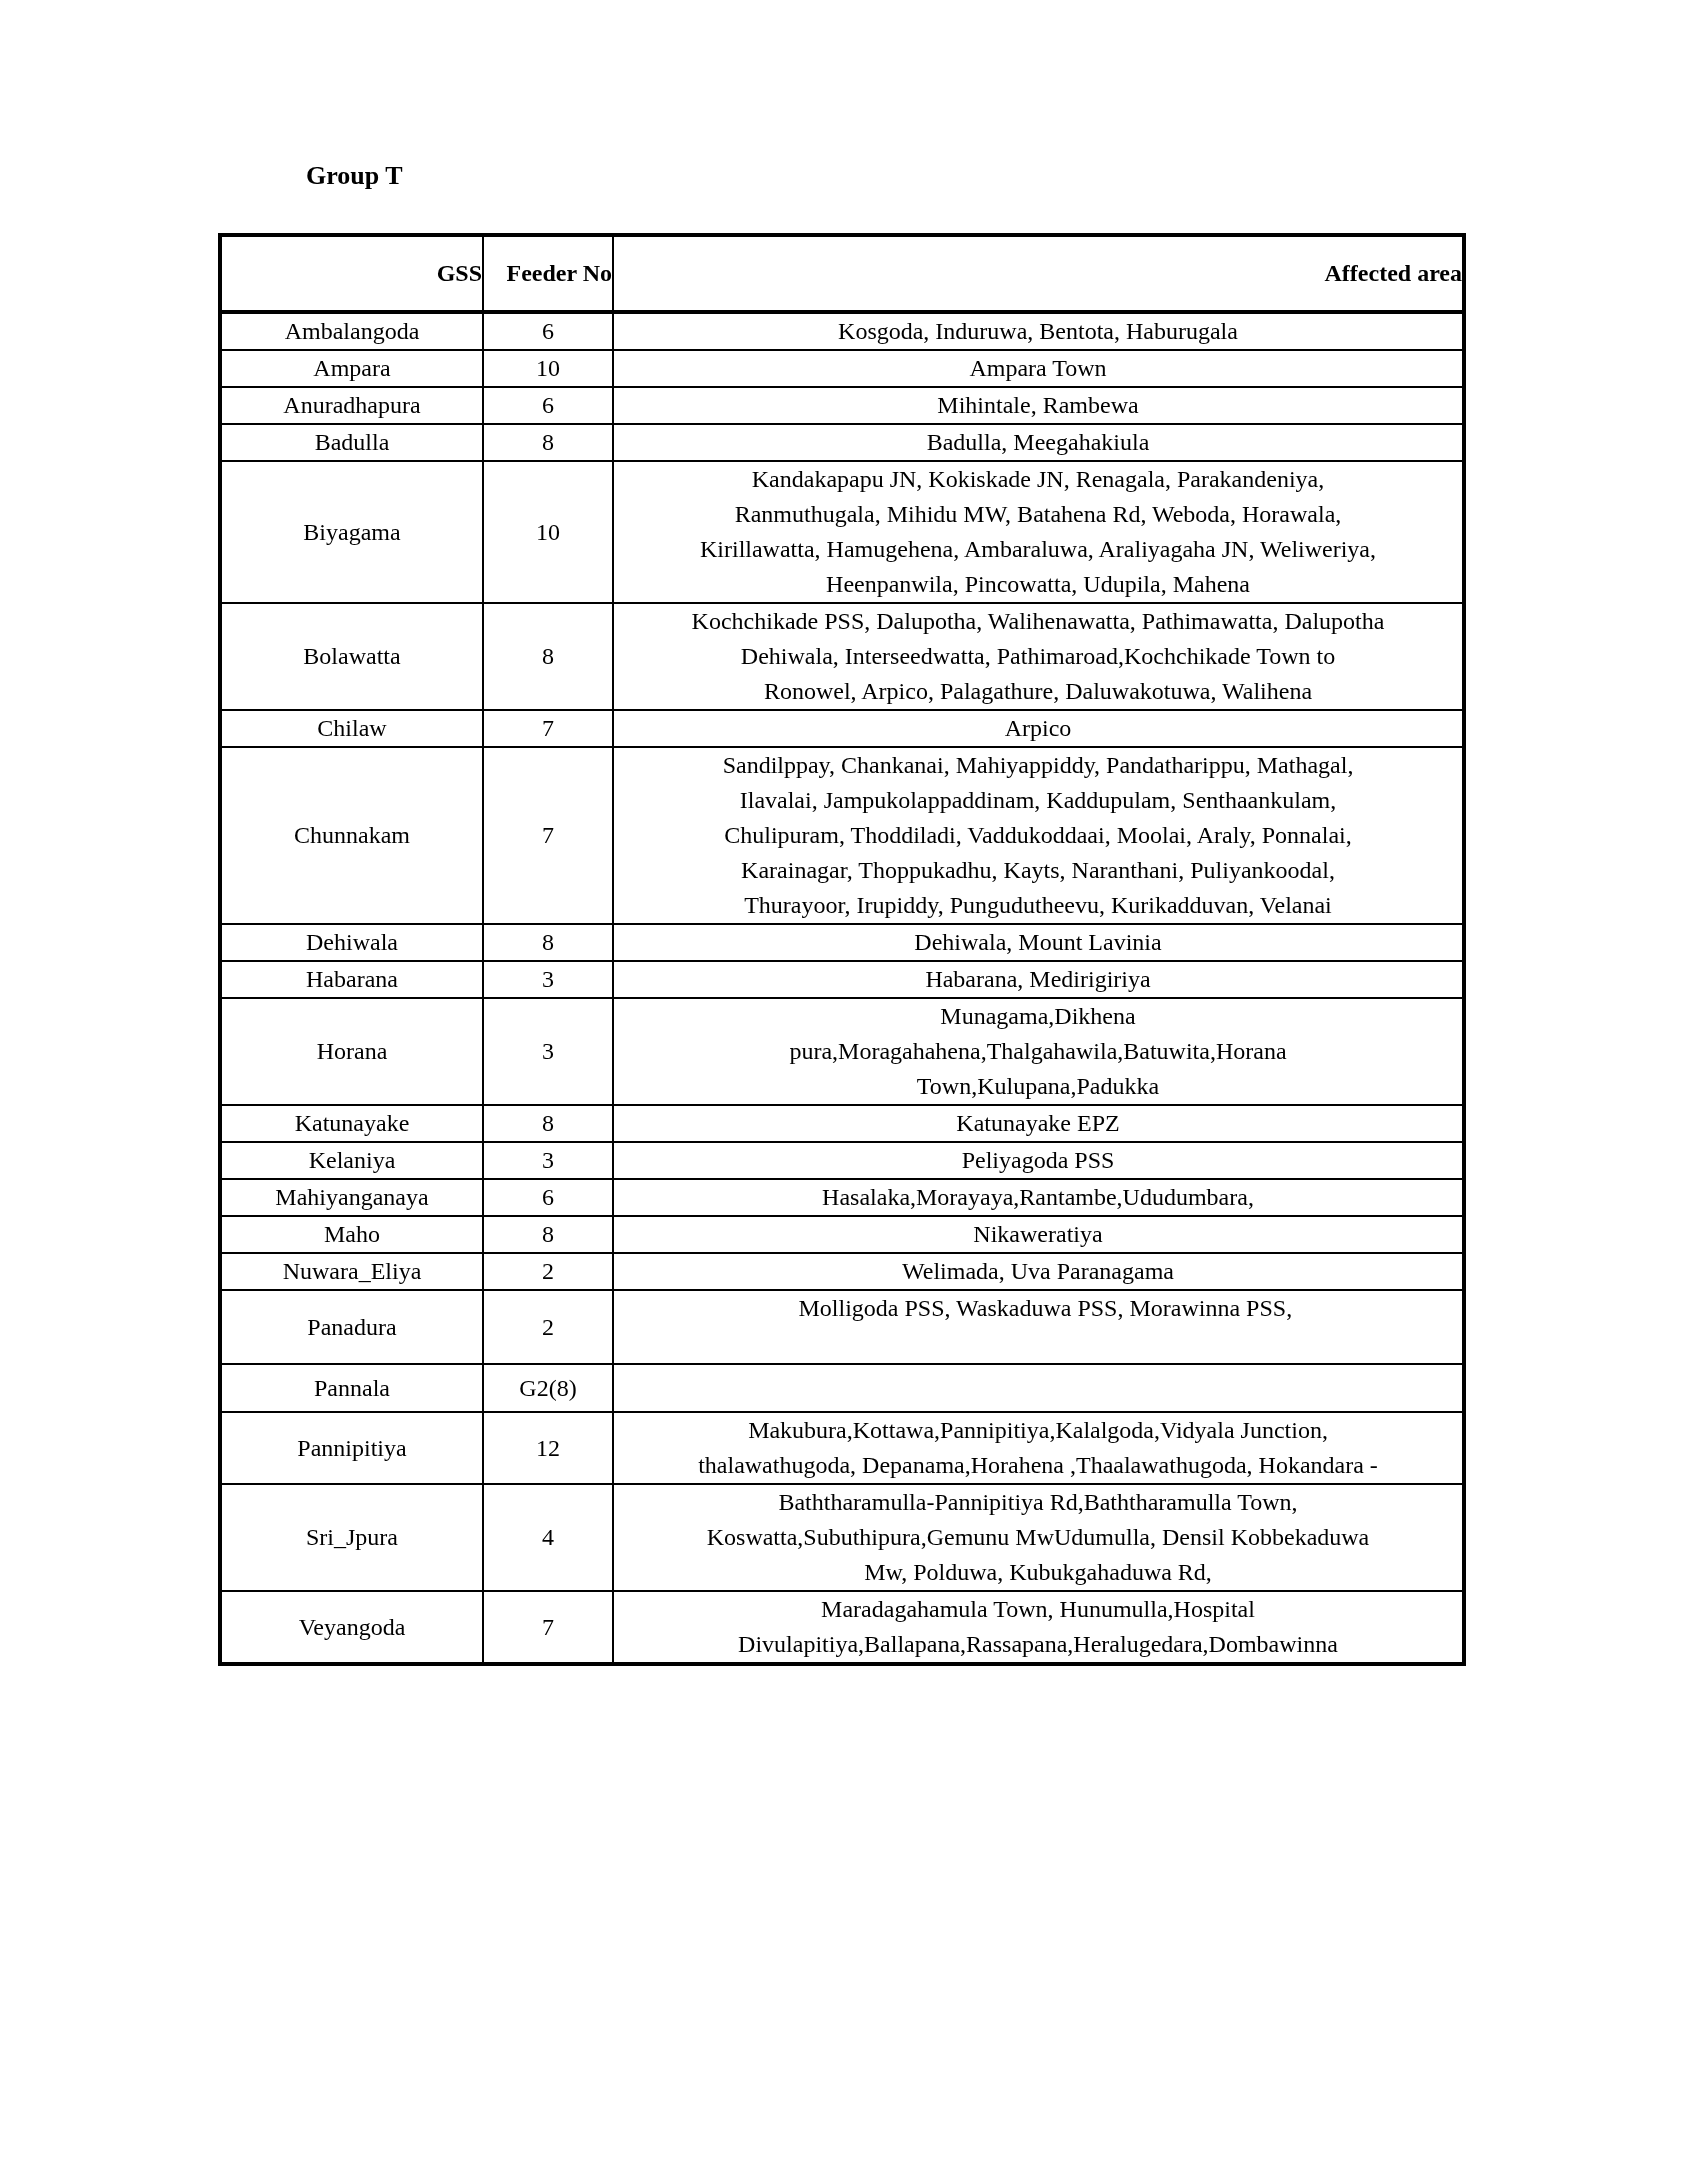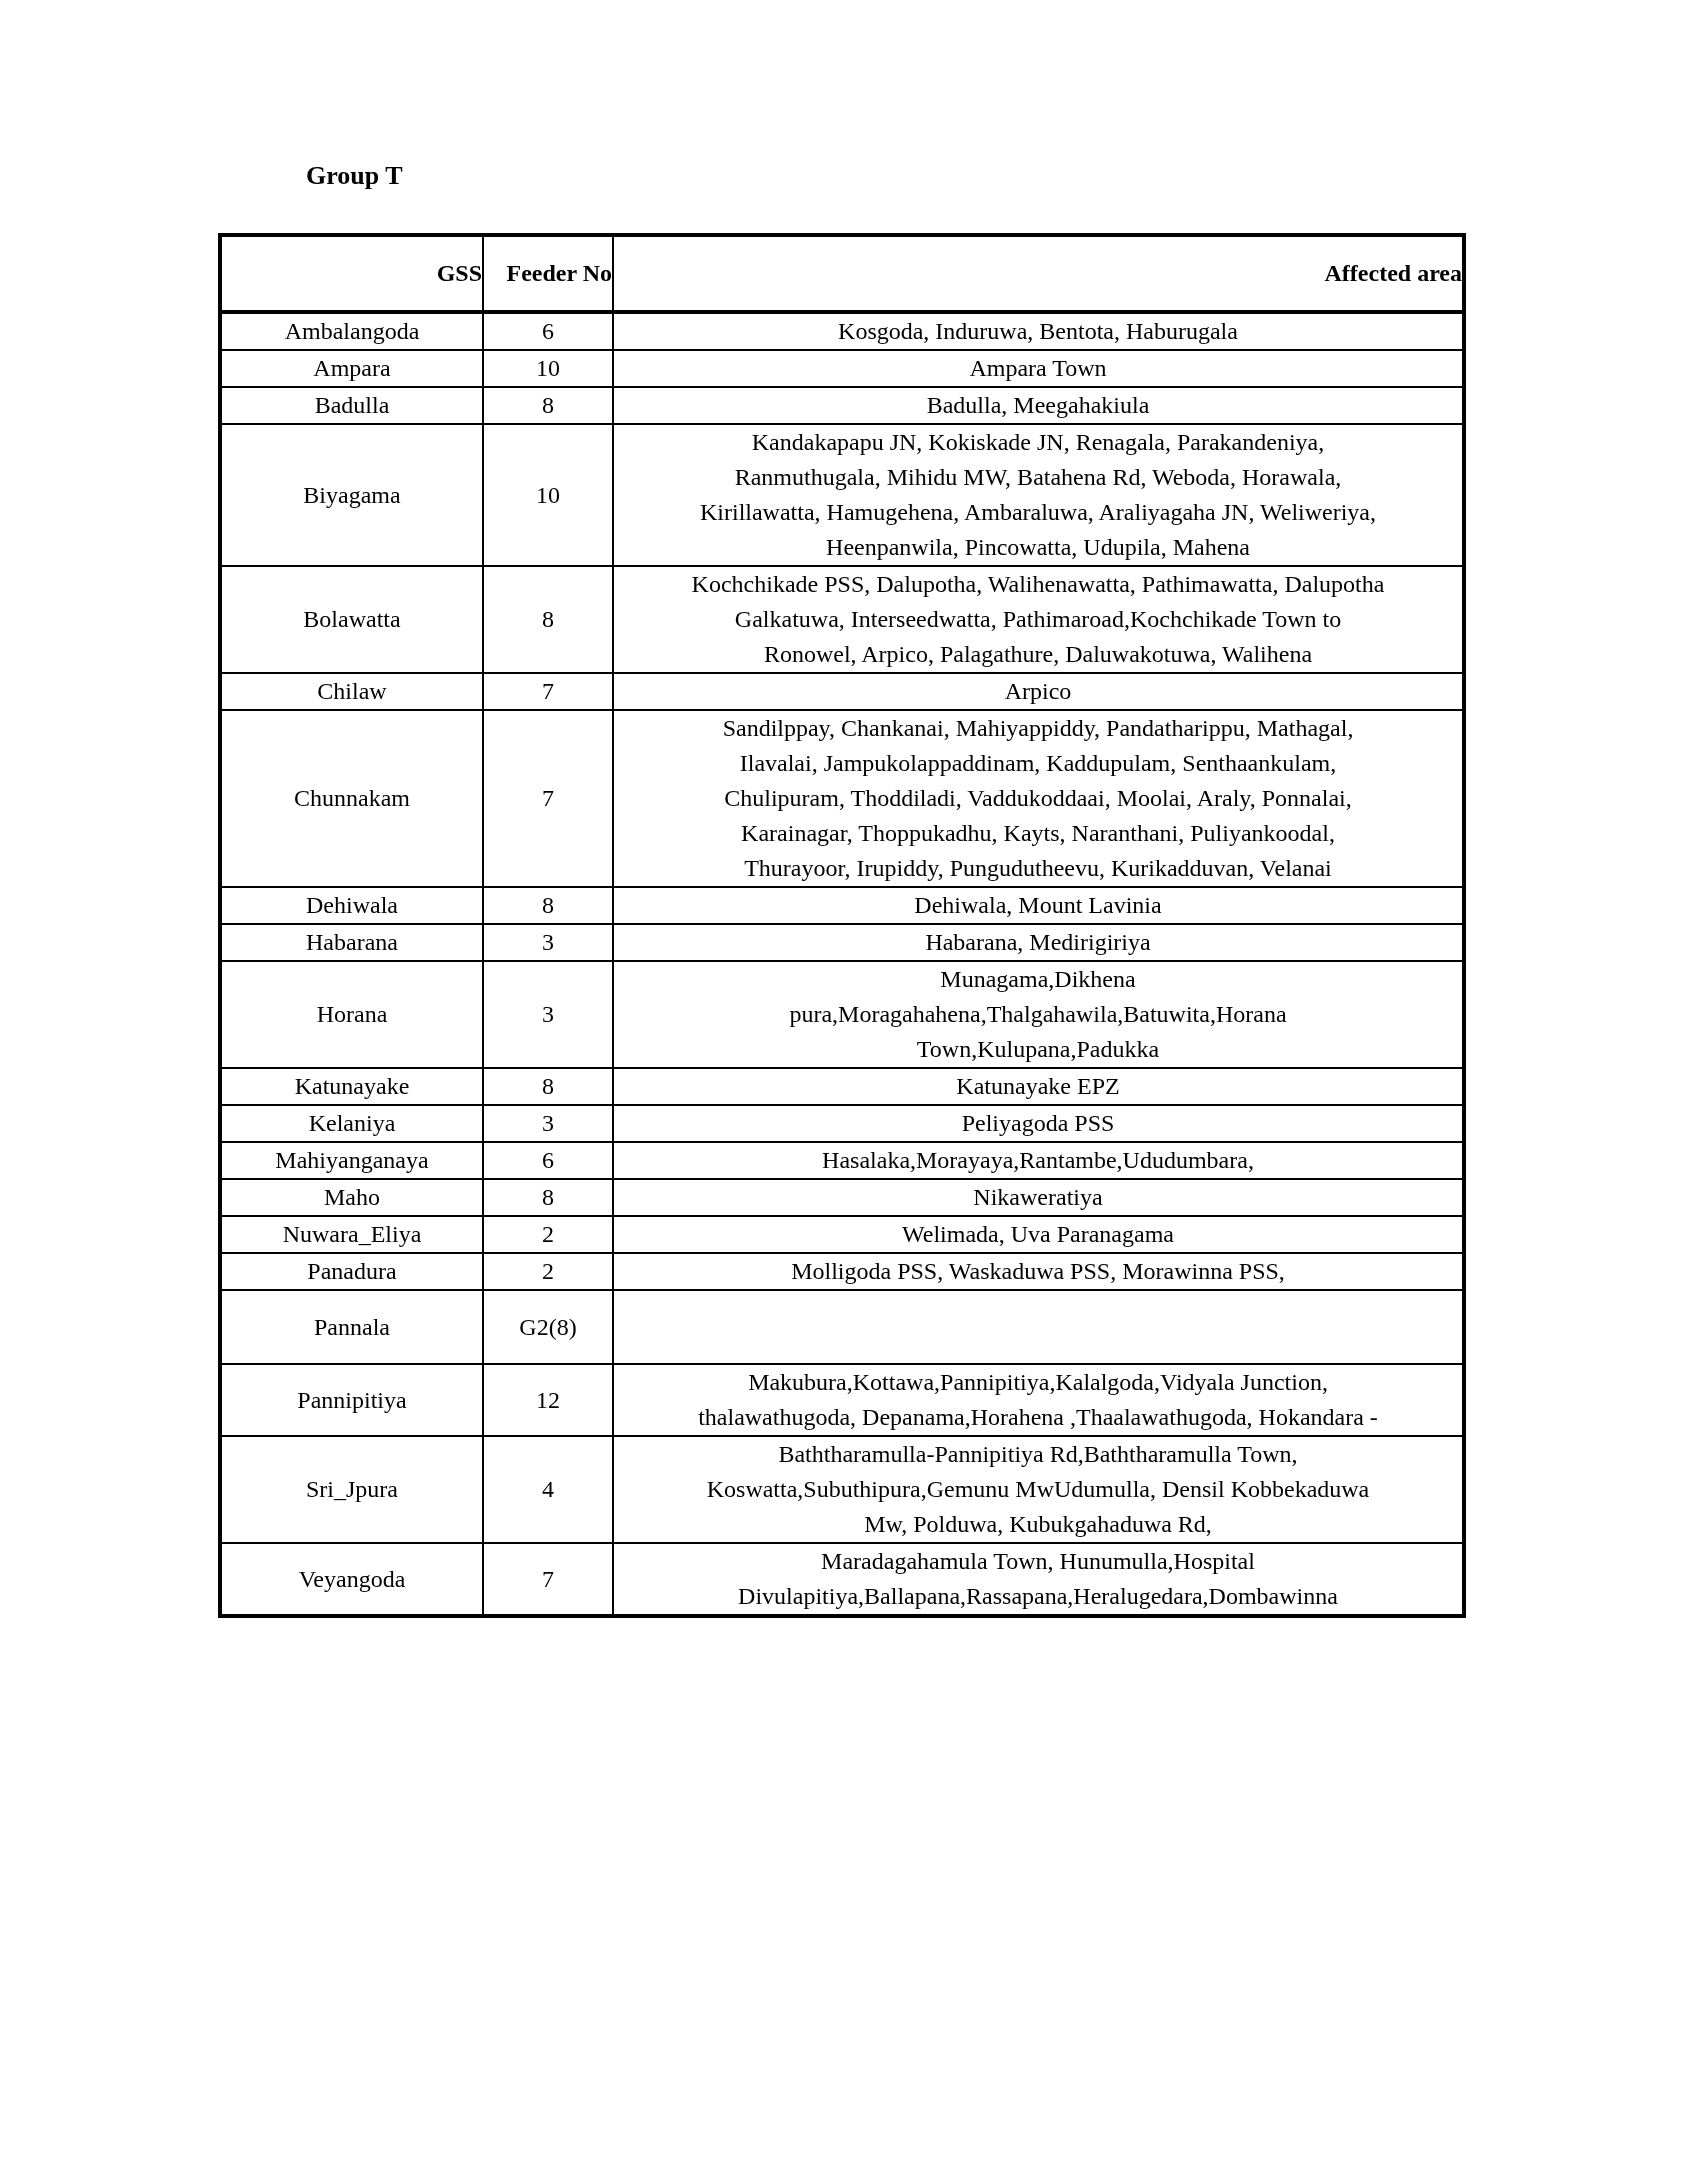--- a/index.html
+++ b/index.html
@@ -96,37 +96,42 @@
           <td class="gss-cell">Ambalangoda</td>
           <td class="feeder-cell">6</td>
           <td class="area-cell">Kosgoda, Induruwa, Bentota, Haburugala</td>
         </tr>
         <tr>
           <td class="gss-cell">Ampara</td>
           <td class="feeder-cell">10</td>
           <td class="area-cell">Ampara Town</td>
         </tr>
         <tr>
+          <td class="gss-cell">Anuradhapura</td>
+          <td class="feeder-cell">6</td>
+          <td class="area-cell">Mihintale, Rambewa</td>
+        </tr>
+        <tr>
           <td class="gss-cell">Badulla</td>
           <td class="feeder-cell">8</td>
           <td class="area-cell">Badulla, Meegahakiula</td>
         </tr>
         <tr>
           <td class="gss-cell">Biyagama</td>
           <td class="feeder-cell">10</td>
           <td class="area-cell">Kandakapapu JN, Kokiskade JN, Renagala, Parakandeniya,
 Ranmuthugala, Mihidu MW, Batahena Rd, Weboda, Horawala,
 Kirillawatta, Hamugehena, Ambaraluwa, Araliyagaha JN, Weliweriya,
 Heenpanwila, Pincowatta, Udupila, Mahena</td>
         </tr>
         <tr>
           <td class="gss-cell">Bolawatta</td>
           <td class="feeder-cell">8</td>
           <td class="area-cell">Kochchikade PSS, Dalupotha, Walihenawatta, Pathimawatta, Dalupotha
-Galkatuwa, Interseedwatta, Pathimaroad,Kochchikade Town to
+Dehiwala, Interseedwatta, Pathimaroad,Kochchikade Town to
 Ronowel, Arpico, Palagathure, Daluwakotuwa, Walihena</td>
         </tr>
         <tr>
           <td class="gss-cell">Chilaw</td>
           <td class="feeder-cell">7</td>
           <td class="area-cell">Arpico</td>
         </tr>
         <tr>
           <td class="gss-cell">Chunnakam</td>
           <td class="feeder-cell">7</td>

